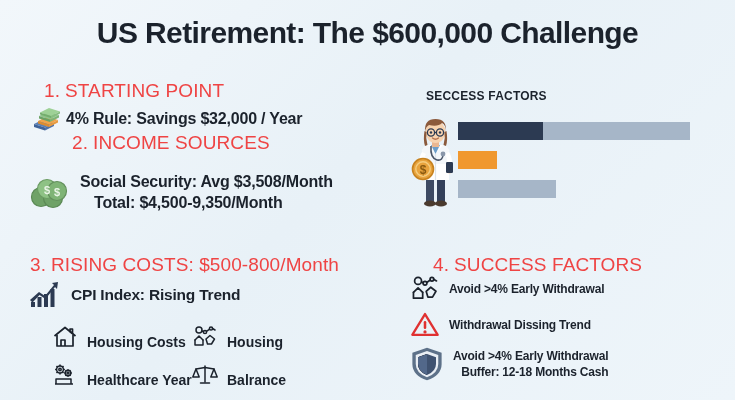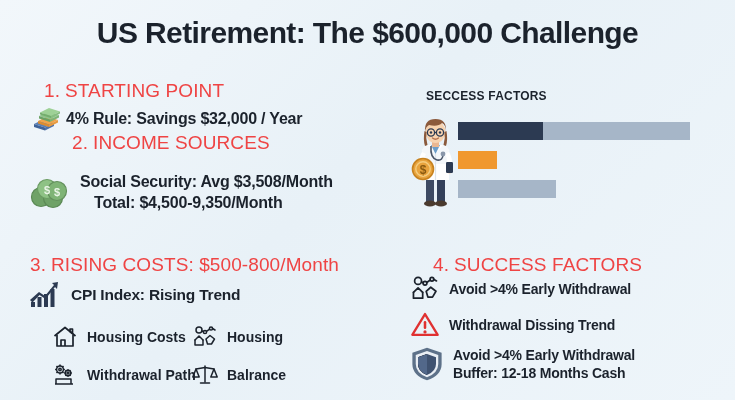--- a/index.html
+++ b/index.html
@@ -104,21 +104,21 @@
   
   .grid {
     position: absolute;
     left: 52px;
     top: 252px;
     width: 300px;
     display: grid;
     grid-template-columns: 140px 160px;
     grid-row-gap: 12px;
   }
-  .grid .cell { display: flex; align-items: center; }
+  .grid .cell { display: flex; align-items: flex-end; }
   .grid .cell .small-line { margin-left: 9px; }
 
   
   .r-head {
     position: absolute;
     left: 38px;
     top: 17px;
     font-size: 12px;
     font-weight: bold;
     color: #1b222c;
@@ -135,21 +135,21 @@
   
   .bars { position: absolute; left: 70px; top: 50px; }
   .bar { position: relative; height: 18px; margin-bottom: 11px; }
   .bar .seg { position: absolute; top: 0; height: 18px; }
 
   
   .s4-head { position: absolute; left: 45px; top: 182px; }
   .s4-list { position: absolute; left: 22px; top: 202px; width: 325px; }
   .s4-item { display: flex; align-items: center; margin-bottom: 6px; }
   .s4-item .texts { margin-left: 9px; }
-  .s4-item .line { font-size: 14px; }
+  .s4-item .line { font-size: 12px; text-align: right; }
   .s4-item .texts .l2 { margin-top: 2px; }
 </style>
 </head>
 <body>
 
 <div id="infographic">
 
   <div class="title">US Retirement: The $600,000 Challenge</div>
 
   <div class="col-left">
@@ -252,21 +252,21 @@
             <circle cx="8" cy="7.5" r="3.4"></circle>
             <circle cx="8" cy="7.5" r="1.2"></circle>
             <path d="M8 2.6 L8 4.1 M8 10.9 L8 12.4 M3.1 7.5 L4.6 7.5 M11.4 7.5 L12.9 7.5 M4.5 4 L5.6 5.1 M10.4 9.9 L11.5 11 M11.5 4 L10.4 5.1 M5.6 9.9 L4.5 11"></path>
             <circle cx="16" cy="11" r="2.8"></circle>
             <circle cx="16" cy="11" r="1"></circle>
             <path d="M16 7.2 L16 8.5 M16 13.5 L16 14.8 M12.2 11 L13.5 11 M18.5 11 L19.8 11 M13.4 8.4 L14.3 9.3 M17.7 12.7 L18.6 13.6 M18.6 8.4 L17.7 9.3 M14.3 12.7 L13.4 13.6"></path>
             <path d="M4 22 L4 17 L13 17 L19 17 L19 22"></path>
             <path d="M3 22 L21 22"></path>
           </g>
         </svg>
-        <span class="small-line">Withdrawal Path</span>
+        <span class="small-line">Healthcare Year</span>
       </div>
 
       <div class="cell">
         <svg class="icon" width="26" height="26" viewBox="0 0 26 26">
           <g fill="none" stroke="#1b222c" stroke-width="1.5" stroke-linejoin="round" stroke-linecap="round">
             <path d="M13 4 L13 20"></path>
             <path d="M4 7 L13 5.5 L22 7"></path>
             <path d="M4 7 L0.8 15 L7.2 15 Z"></path>
             <path d="M22 7 L18.8 15 L25.2 15 Z"></path>
             <path d="M8.5 21 L17.5 21"></path>

